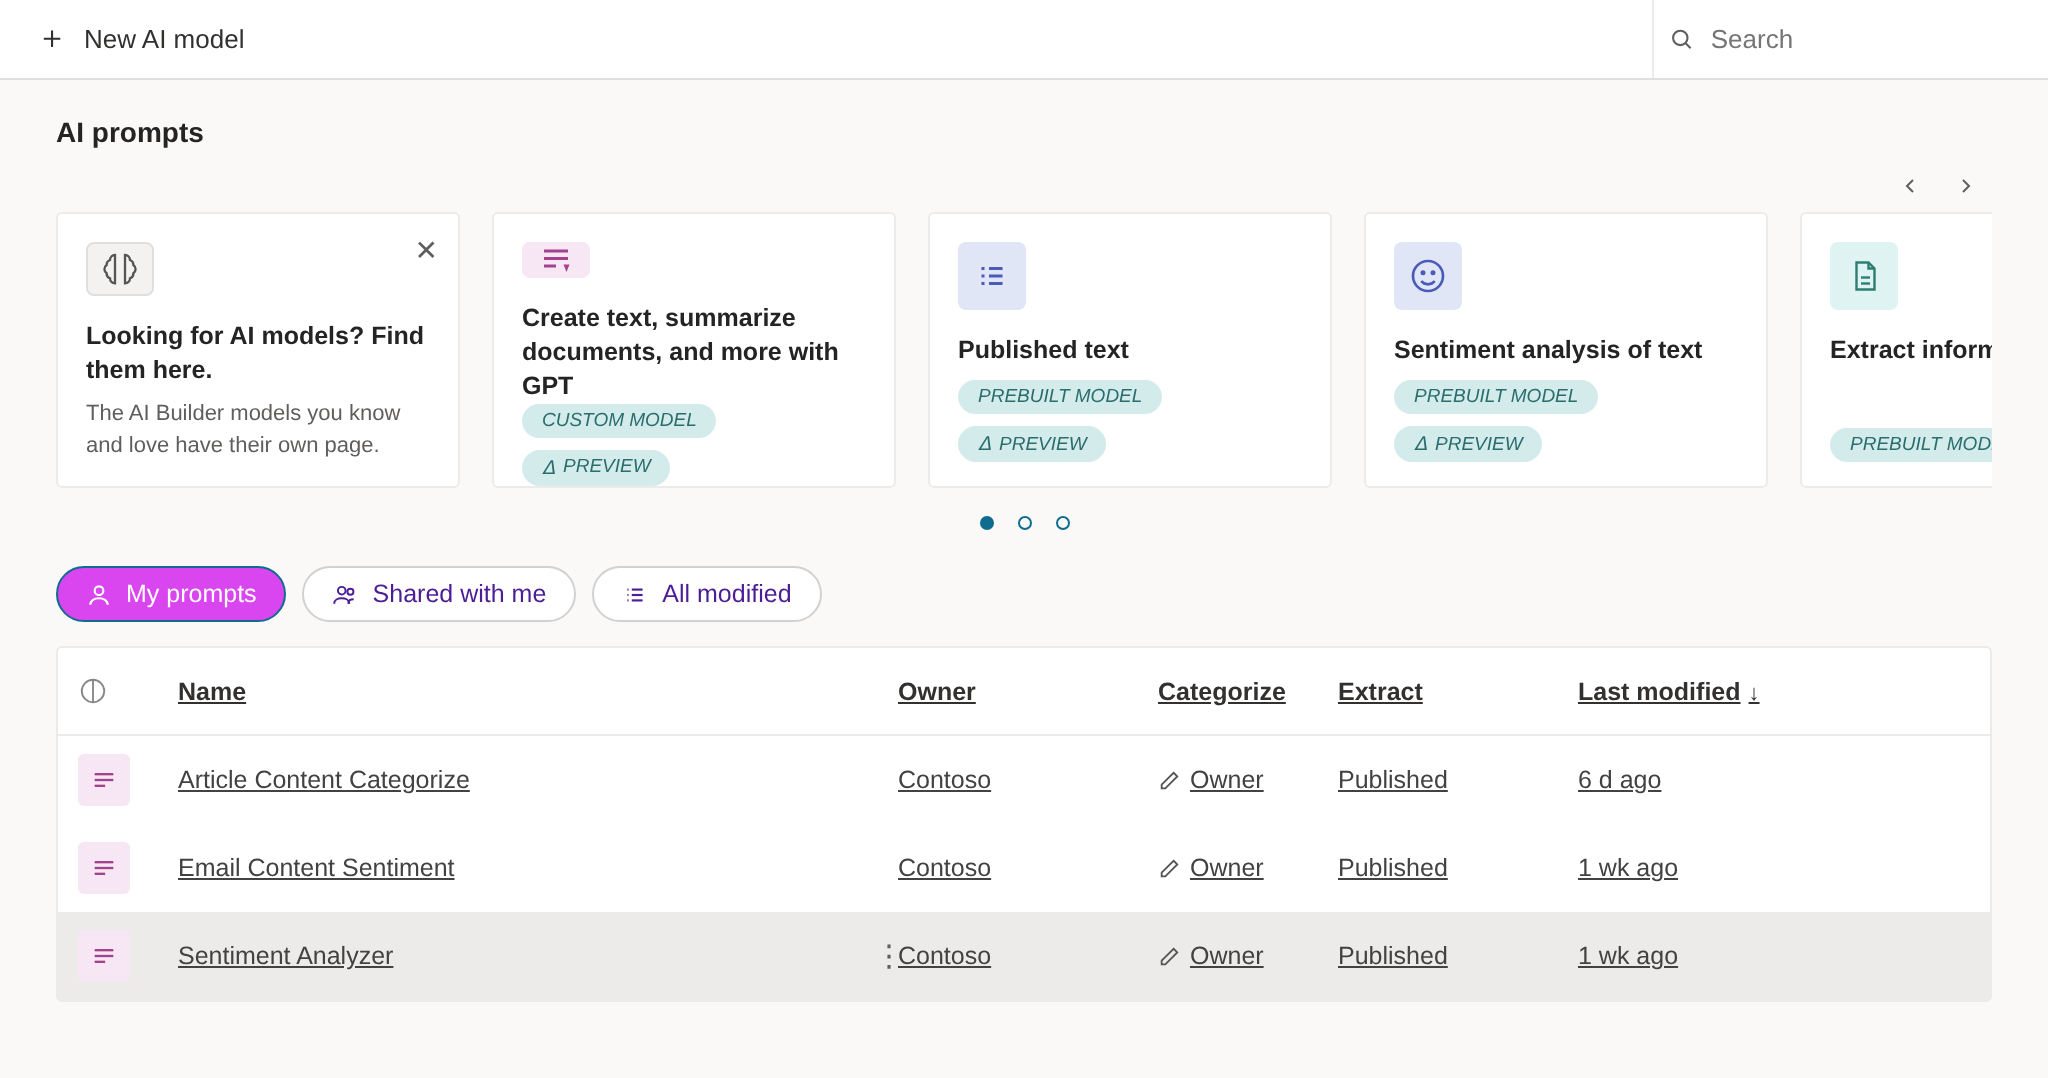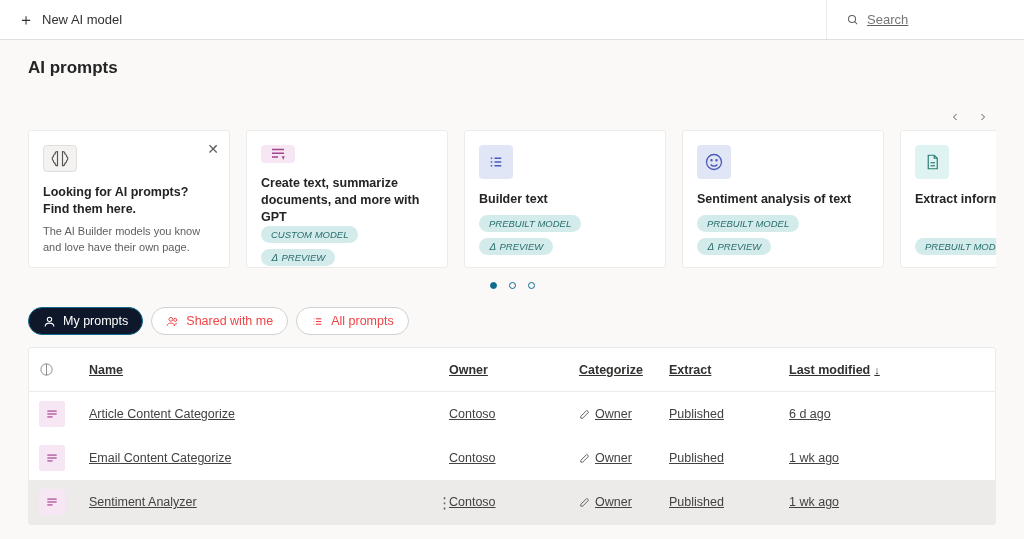--- a/index.html
+++ b/index.html
@@ -29,39 +29,38 @@
     cursor: pointer;
     font-size: 13px;
     color: #323130;
   }
   .plus-icon { font-size: 16px; font-weight: 300; line-height: 1; }
   .searchbox {
     display: flex;
     align-items: center;
     gap: 8px;
     width: 190px;
-    padding: 4px 20px;
+    padding: 4px 8px;
     color: #605e5c;
     border-left: 1px solid #edebe9;
     height: 100%;
-    text-decoration: underline;
   }
   .searchbox input {
     border: none;
     outline: none;
     font-size: 13px;
     width: 100%;
     color: #605e5c;
     background: transparent;
   }
   .content { padding: 18px 28px 0 28px; }
   .page-title {
-    font-size: 17px;
+    font-size: 14px;
     font-weight: 600;
-    margin-bottom: 28px;
+    margin-bottom: 8px;
   }
   .carousel-nav {
     display: flex;
     justify-content: flex-end;
     gap: 6px;
     padding-right: 2px;
     margin-bottom: 2px;
   }
   .nav-arrow {
     width: 22px; height: 22px;
@@ -121,24 +120,24 @@
   .dot { width: 7px; height: 7px; border-radius: 50%; border: 1px solid #0f6c8f; background: transparent; }
   .dot.active { background: #0f6c8f; }
   .filter-pills { display: flex; gap: 8px; margin-bottom: 12px; }
   .pill {
     display: inline-flex; align-items: center; gap: 7px;
     padding: 6px 14px;
     border-radius: 16px;
     border: 1px solid #d1d1d1;
     background: #fff;
     font-size: 12.5px;
-    color: #ef4444;
+    color: #4c1d95;
     cursor: pointer;
   }
-  .pill.active { background: #0f172a; border-color: #0f6c8f; color: #fff; }
+  .pill.active { background: #d946ef; border-color: #0f6c8f; color: #fff; }
   .pill-icon { font-size: 12px; line-height: 1; }
   .table {
     background: #fff;
     border: 1px solid #edebe9;
     border-radius: 3px;
   }
   .trow {
     display: grid;
     grid-template-columns: 50px 360px 130px 90px 120px 1fr;
     align-items: center;
@@ -205,21 +204,21 @@
 
   <div class="cards-row">
 
     <div class="card">
       <span class="card-close">✕</span>
       <div class="card-iconwrap icon-gray">
         <svg width="20" height="20" viewBox="0 0 24 24" fill="none" stroke="#555" stroke-width="1.4">
             <path d="M9 3a3 3 0 0 0-3 3 3 3 0 0 0-2 3 3 3 0 0 0 0 5 3 3 0 0 0 2 3 3 3 0 0 0 3 3V3zM15 3a3 3 0 0 1 3 3 3 3 0 0 1 2 3 3 3 0 0 1 0 5 3 3 0 0 1-2 3 3 3 0 0 1-3 3V3z"></path>
           </svg>
       </div>
-      <div class="card-title">Looking for AI prompts? Find them here.</div>
+      <div class="card-title">Looking for AI models? Find them here.</div>
       <div class="card-sub">The AI Builder models you know and love have their own page.</div>
     </div>
 
     <div class="card">
       <div class="card-iconwrap icon-pink">
         <svg width="18" height="18" viewBox="0 0 24 24" fill="none" stroke="#a2438e" stroke-width="2">
             <line x1="4" y1="6" x2="20" y2="6"></line>
             <line x1="4" y1="11" x2="20" y2="11"></line>
             <line x1="4" y1="16" x2="12" y2="16"></line>
             <path d="M17 15l2 5 2-5" fill="#a2438e" stroke="none"></path>
@@ -239,21 +238,21 @@
       <div class="card-iconwrap icon-blue">
         <svg width="18" height="18" viewBox="0 0 24 24" fill="none" stroke="#4a5bb8" stroke-width="2">
             <line x1="5" y1="7" x2="7" y2="7"></line>
             <line x1="10" y1="7" x2="19" y2="7"></line>
             <line x1="5" y1="12" x2="7" y2="12"></line>
             <line x1="10" y1="12" x2="19" y2="12"></line>
             <line x1="5" y1="17" x2="7" y2="17"></line>
             <line x1="10" y1="17" x2="19" y2="17"></line>
           </svg>
       </div>
-      <div class="card-title">Builder text</div>
+      <div class="card-title">Published text</div>
       <div class="badge-row">
         <span class="badge">PREBUILT MODEL</span>
         <span class="badge">
             <span>ᐃ</span>
             <span>PREVIEW</span>
           </span>
       </div>
     </div>
 
     <div class="card">
@@ -323,21 +322,21 @@
       <span class="pill-icon">
         <svg width="13" height="13" viewBox="0 0 24 24" fill="none" stroke="currentColor" stroke-width="2">
             <line x1="5" y1="7" x2="6" y2="7"></line>
             <line x1="9" y1="7" x2="19" y2="7"></line>
             <line x1="5" y1="12" x2="6" y2="12"></line>
             <line x1="9" y1="12" x2="19" y2="12"></line>
             <line x1="5" y1="17" x2="6" y2="17"></line>
             <line x1="9" y1="17" x2="19" y2="17"></line>
           </svg>
       </span>
-      <span>All prompts</span>
+      <span>All modified</span>
     </div>
   </div>
 
   <div class="table">
     <div class="trow thead">
       <div class="col-icon">
         <svg width="15" height="15" viewBox="0 0 24 24" fill="none" stroke="#888" stroke-width="1.5">
             <circle cx="12" cy="12" r="9"></circle>
             <line x1="12" y1="3" x2="12" y2="21"></line>
           </svg>
@@ -376,21 +375,21 @@
     <div class="trow">
       <div>
           <div class="row-icon">
         <svg width="14" height="14" viewBox="0 0 24 24" fill="none" stroke-width="2">
               <line x1="4" y1="7" x2="20" y2="7"></line>
               <line x1="4" y1="12" x2="20" y2="12"></line>
               <line x1="4" y1="17" x2="13" y2="17"></line>
             </svg>
       </div>
         </div>
-      <div>Email Content Categorize</div>
+      <div>Email Content Sentiment</div>
       <div>Contoso</div>
       <div class="cell-perm">
         <svg width="11" height="11" viewBox="0 0 24 24" fill="none" stroke="#555" stroke-width="2">
             <path d="M17 3l4 4L8 20H4v-4z"></path>
           </svg>
         <span>Owner</span>
       </div>
       <div>Published</div>
       <div>1 wk ago</div>
     </div>

